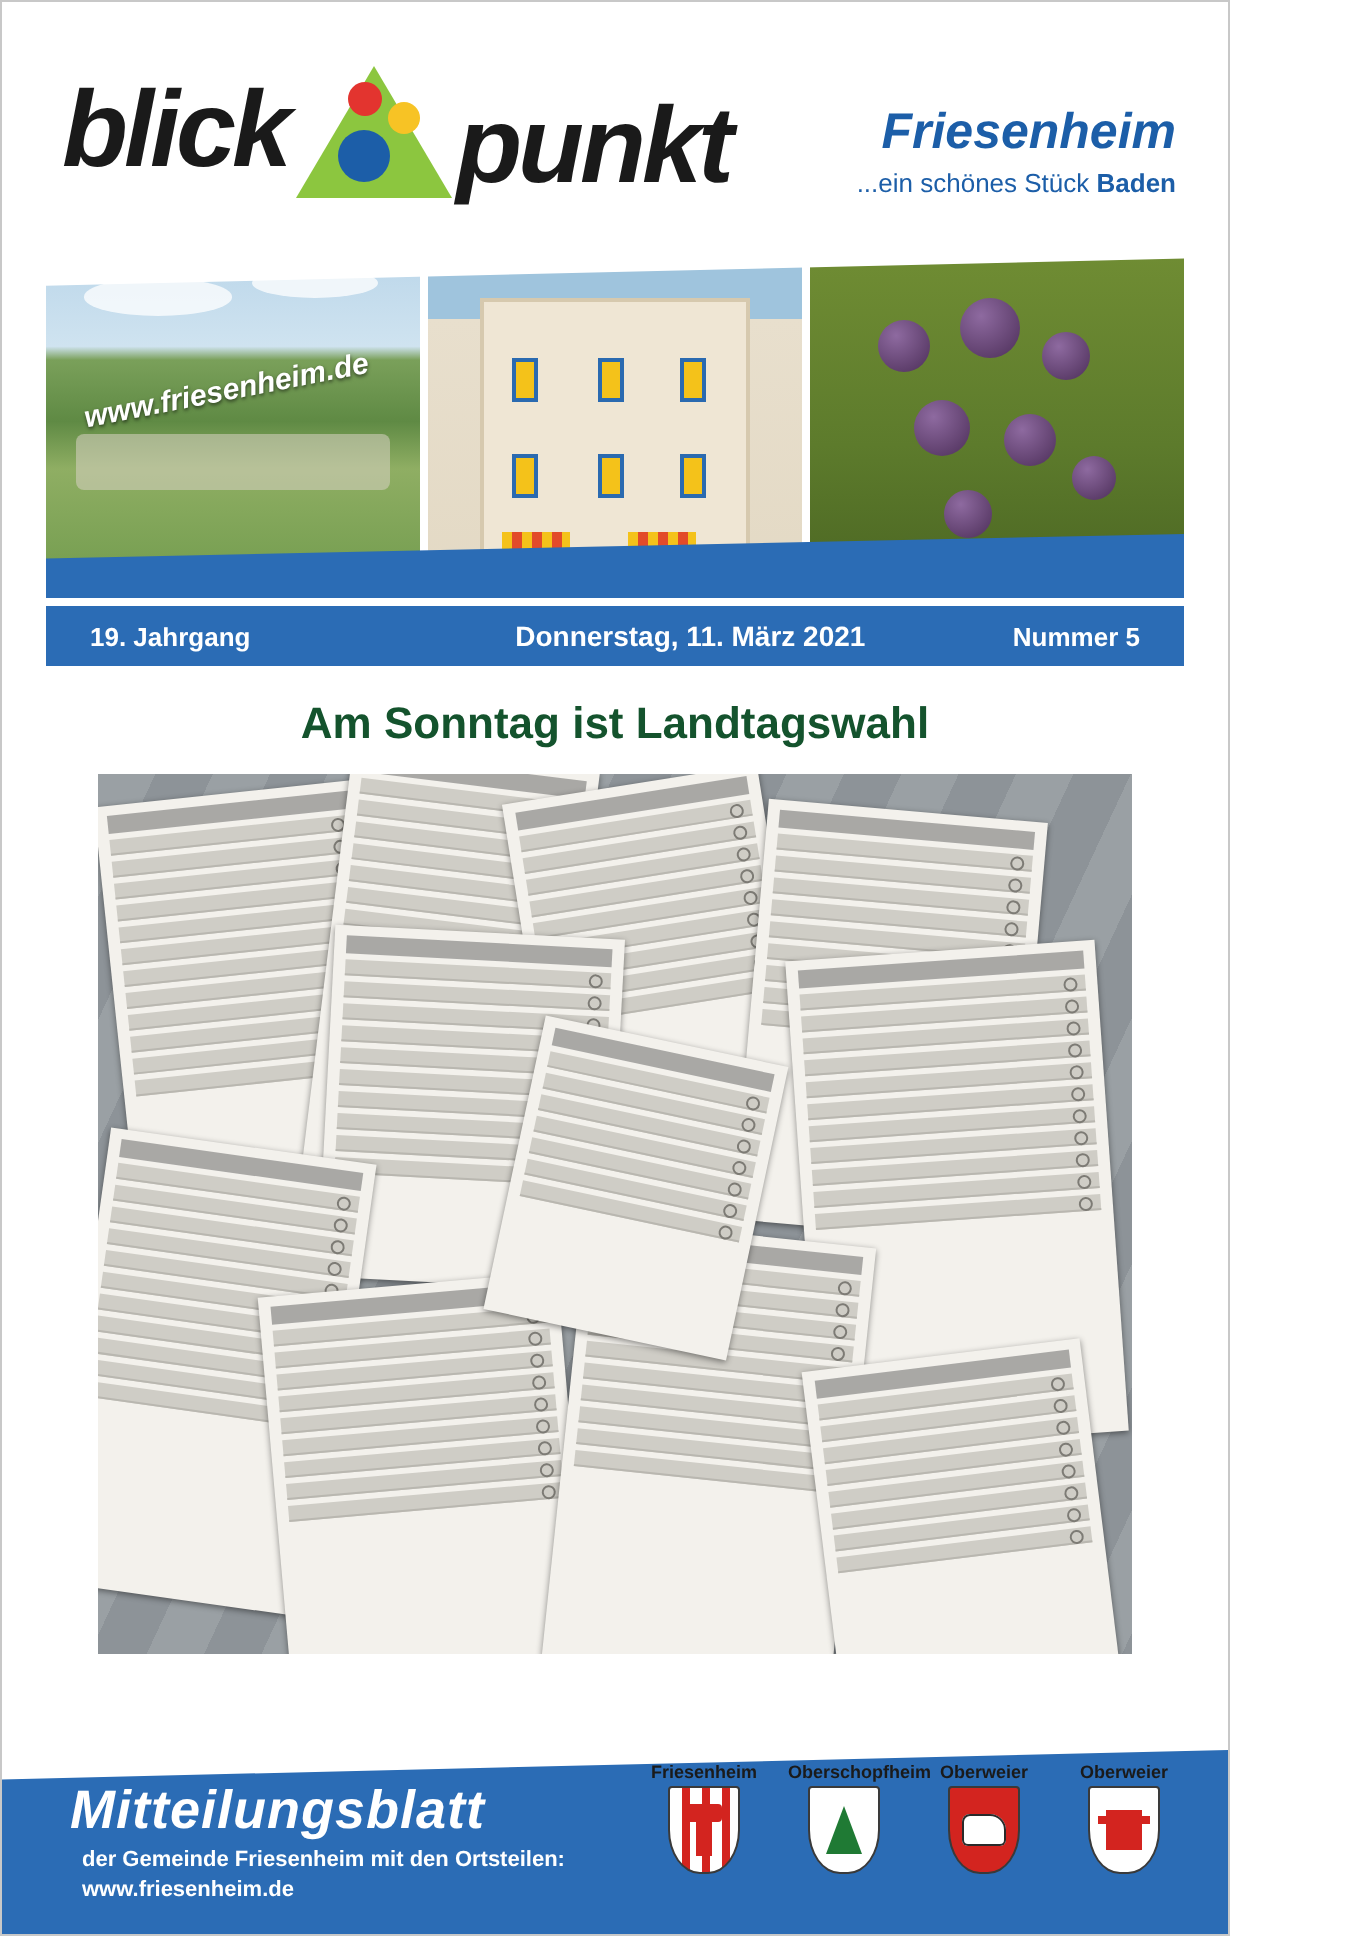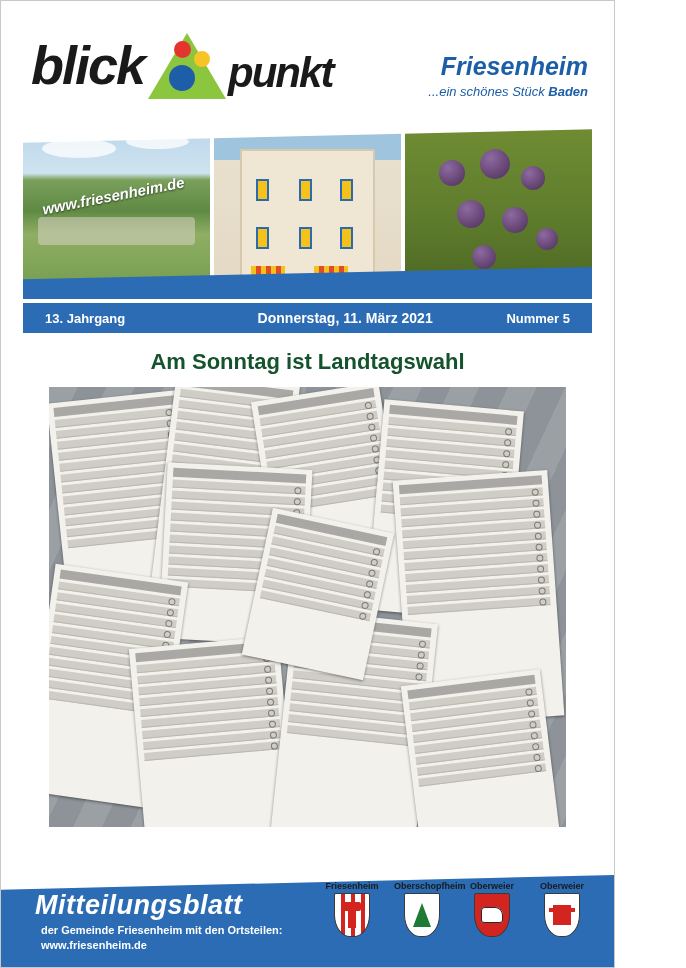--- a/index.html
+++ b/index.html
@@ -61,21 +61,21 @@
     border-bottom: 66px solid #8cc63f;
   }
   .logo-mark .dot {
     position: absolute;
     border-radius: 50%;
   }
   .dot-red { width: 17px; height: 17px; background: #e3342f; left: 26px; top: 12px; }
   .dot-yellow { width: 16px; height: 16px; background: #f7c325; left: 46px; top: 22px; }
   .dot-blue { width: 26px; height: 26px; background: #1c5ea8; left: 21px; top: 36px; }
   .logo-punkt {
-    font-size: 42px;
+    font-size: 54px;
     font-weight: bold;
     font-style: italic;
     letter-spacing: -2px;
     color: #1a1a1a;
     line-height: 1;
     margin-top: 16px;
   }
   .place-block {
     position: absolute;
     right: 26px;
@@ -84,21 +84,20 @@
   }
   .place-name {
     font-size: 25px;
     font-weight: bold;
     font-style: italic;
     color: #1c5ea8;
     line-height: 1.1;
   }
   .place-slogan {
     font-size: 13px;
-    font-style: italic;
     color: #1c5ea8;
     margin-top: 3px;
   }
   .place-slogan b { font-weight: bold; }
 
   
   .photoband {
     position: relative;
     height: 170px;
     margin: 0 22px;
@@ -436,21 +435,21 @@
         <span class="grape" style="left:36%;top:68%;width:24px;height:24px"></span>
         <span class="grape" style="left:70%;top:58%;width:22px;height:22px"></span>
       </div>
     </div>
     <div class="band-wave-white"></div>
     <div class="web-url">www.friesenheim.de</div>
     <div class="band-wave"></div>
   </div>
 
   <div class="issuebar">
-    <div class="left">13. Jahrgang</div>
+    <div class="left">19. Jahrgang</div>
     <div class="center">Donnerstag, 11. März 2021</div>
     <div class="right">Nummer 5</div>
   </div>
 
   <div class="headline">Am Sonntag ist Landtagswahl</div>
 
   <div class="mainphoto">
     <div class="floor"></div>
 
     <div class="ballot" style="left:2%;top:2%;width:26%;height:54%;transform:rotate(-6deg)">

